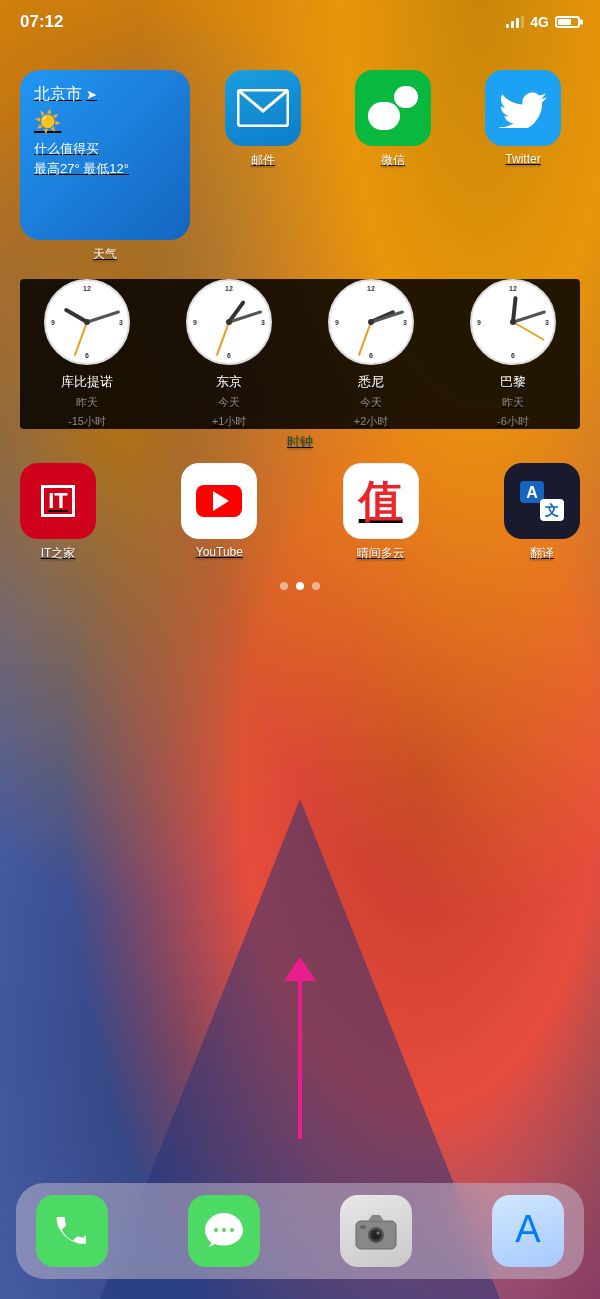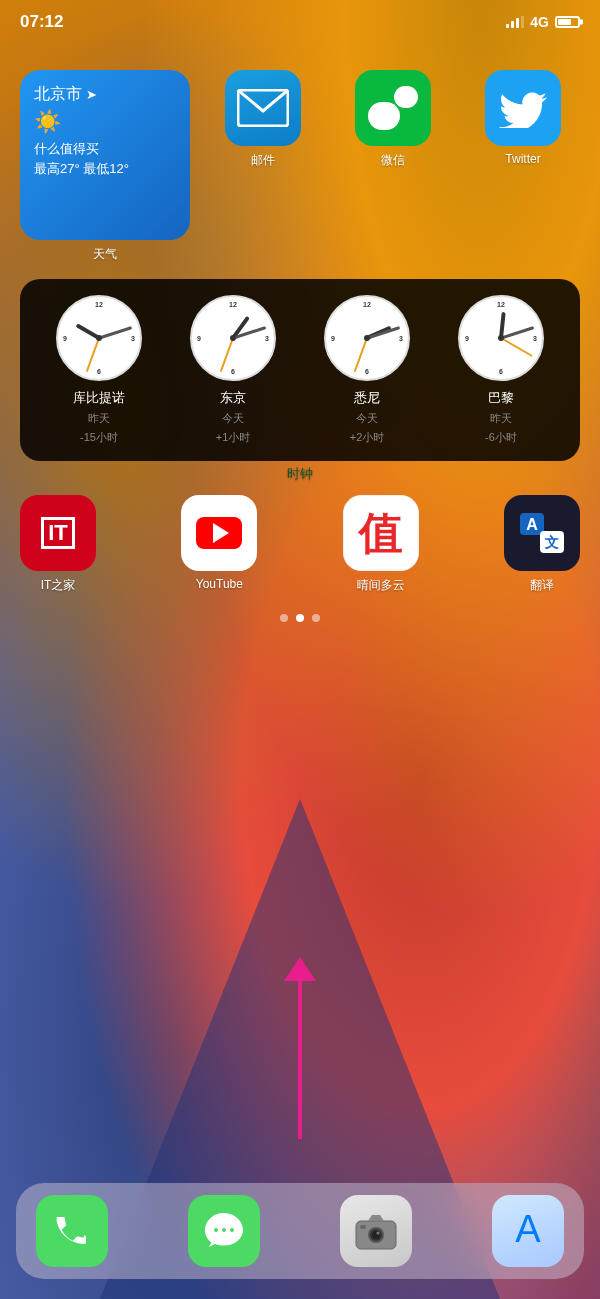--- a/index.html
+++ b/index.html
@@ -120,20 +120,21 @@
     }
 
     
     .app-grid {
       position: absolute;
       top: 60px;
       left: 0;
       right: 0;
       padding: 10px 20px;
       z-index: 10;
+      text-decoration: underline;
     }
 
     
     .row1 {
       display: flex;
       gap: 16px;
       margin-bottom: 16px;
       align-items: flex-start;
     }
 
@@ -232,22 +233,21 @@
     }
 
     
     .weibo-icon {
       background: linear-gradient(135deg, #f5e6c0, #e8d08a);
     }
 
     
     .clock-widget {
       background: rgba(0,0,0,0.85);
-      border-radius: 20px;
-      padding: 16px;
+      border-radius: 4px;
       margin-bottom: 4px;
     }
 
     .clock-row {
       display: flex;
       justify-content: space-between;
       gap: 8px;
     }
 
     .clock-item {

